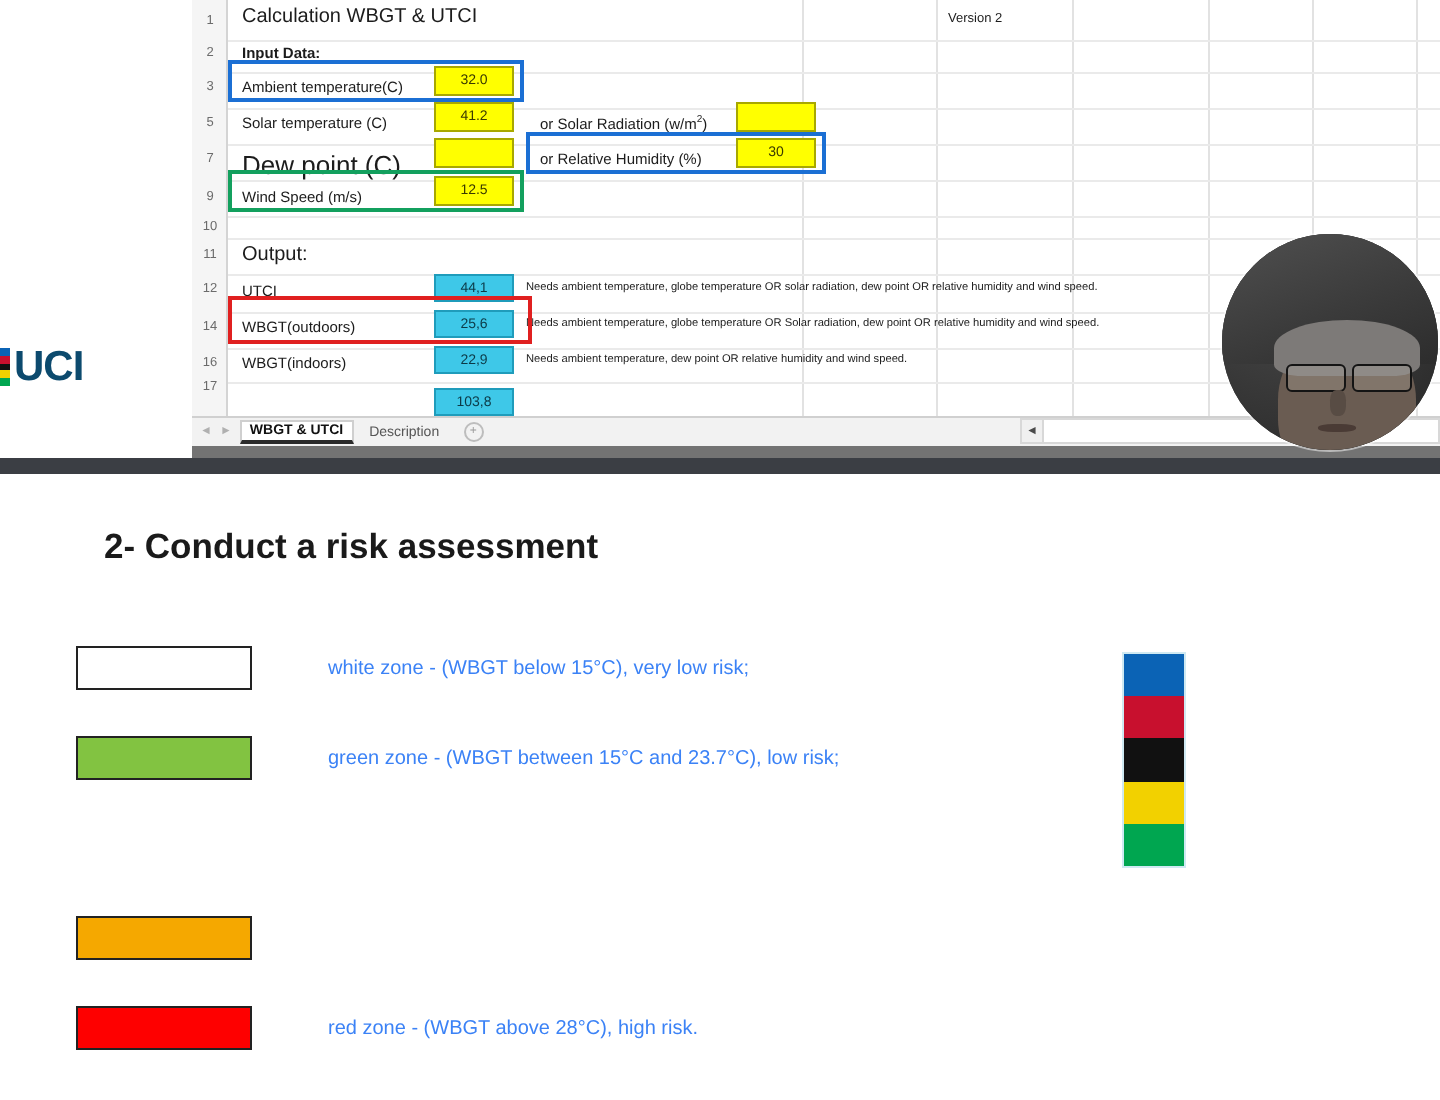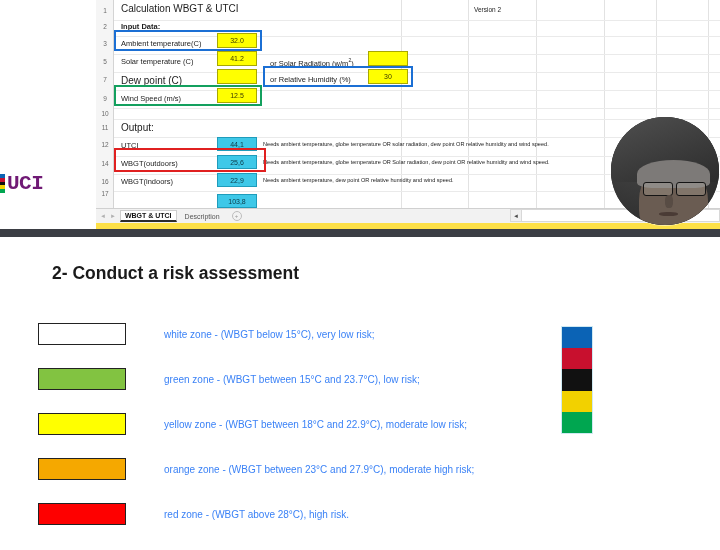--- a/index.html
+++ b/index.html
@@ -18,29 +18,29 @@
   }
 
   
   .uci-logo {
     position: absolute; left: -6px; top: 174px;
     display: flex; align-items: center; gap: 2px;
   }
   .uci-bars { display: flex; flex-direction: column; width: 11px; height: 19px; }
   .uci-bars i { flex: 1 1 auto; display: block; }
   .uci-text {
-    font-family: Liberation Mono, monospace;
+    font-family: Liberation Sans, sans-serif;
     font-weight: bold; font-size: 21px; letter-spacing: -0.5px;
-    color: #701a75; line-height: 19px;
+    color: #0c4a6e; line-height: 19px;
   }
 
   
   .sheet {
     position: absolute; left: 96px; top: 0px; width: 624px; height: 229px;
-    background: #fde047; overflow: hidden;
+    background: #737373; overflow: hidden;
   }
   .sheet-grid {
     position: absolute; left: 0; top: 0; width: 624px; height: 208px;
     background: #ffffff;
   }
   
   .vline { position: absolute; top: 0; bottom: 0; width: 1px; background: #e2e2e2; }
   .hline { position: absolute; left: 0; right: 0; height: 1px; background: #eaeaea; }
 
   .gutter {
@@ -238,21 +238,21 @@
         <div class="rownum" style="top:178px">16</div>
         <div class="rownum" style="top:190px">17</div>
 
         <div class="cell-txt" style="left:25px; top:3px; font-size:10px;">Calculation WBGT &amp; UTCI</div>
         <div class="cell-txt" style="left:378px; top:6px; font-size:6.5px;">Version 2</div>
 
         <div class="cell-txt" style="left:25px; top:22px; font-size:7.5px; font-weight:bold; text-decoration:underline;">Input Data:</div>
 
         <div class="cell-txt" style="left:25px; top:39px; font-size:7.5px;">Ambient temperature(C)</div>
         <div class="cell-txt" style="left:25px; top:57px; font-size:7.5px;">Solar temperature (C)</div>
-        <div class="cell-txt" style="left:25px; top:75px; font-size:10px;">Dew point (C)</div>
+        <div class="cell-txt" style="left:25px; top:75px; font-size:13px;">Dew point (C)</div>
         <div class="cell-txt" style="left:25px; top:94px; font-size:7.5px;">Wind Speed (m/s)</div>
 
         <div class="yellow-box" style="left:121px; top:33px; width:40px; height:15px;">32.0</div>
         <div class="yellow-box" style="left:121px; top:51px; width:40px; height:15px;">41.2</div>
         <div class="yellow-box" style="left:121px; top:69px; width:40px; height:15px;"></div>
         <div class="yellow-box" style="left:121px; top:88px; width:40px; height:15px;">12.5</div>
 
         <div class="cell-txt" style="left:174px; top:57px; font-size:7.5px;"><span>or Solar Radiation (w/m</span><sup style="font-size:5px;">2</sup><span>)</span></div>
         <div class="yellow-box" style="left:272px; top:51px; width:40px; height:15px;"></div>
 
@@ -313,27 +313,22 @@
     <div class="slide-title">2- Conduct a risk assessment</div>
 
     <div class="zone-row" style="top:86px;">
       <span class="swatch" style="background:#ffffff;"></span>
       <span class="zone-label">white zone - (WBGT below 15°C), very low risk;</span>
     </div>
     <div class="zone-row" style="top:131px;">
       <span class="swatch" style="background:#82c341;"></span>
       <span class="zone-label">green zone - (WBGT between 15°C and 23.7°C), low risk;</span>
     </div>
-    <div class="zone-row" style="top:176px;">
-      <span class="swatch" style="background:#ffff00;"></span>
-      <span class="zone-label">yellow zone - (WBGT between 18°C and 22.9°C), moderate low risk;</span>
-    </div>
     <div class="zone-row" style="top:221px;">
       <span class="swatch" style="background:#f5a800;"></span>
-      <span class="zone-label">orange zone - (WBGT between 23°C and 27.9°C), moderate high risk;</span>
     </div>
     <div class="zone-row" style="top:266px;">
       <span class="swatch" style="background:#fe0000;"></span>
       <span class="zone-label">red zone - (WBGT above 28°C), high risk.</span>
     </div>
 
     <div class="side-bars">
       <i style="background: rgb(11, 99, 181);"></i>
         <i style="background: rgb(200, 16, 46);"></i>
         <i style="background: rgb(17, 17, 17);"></i>

